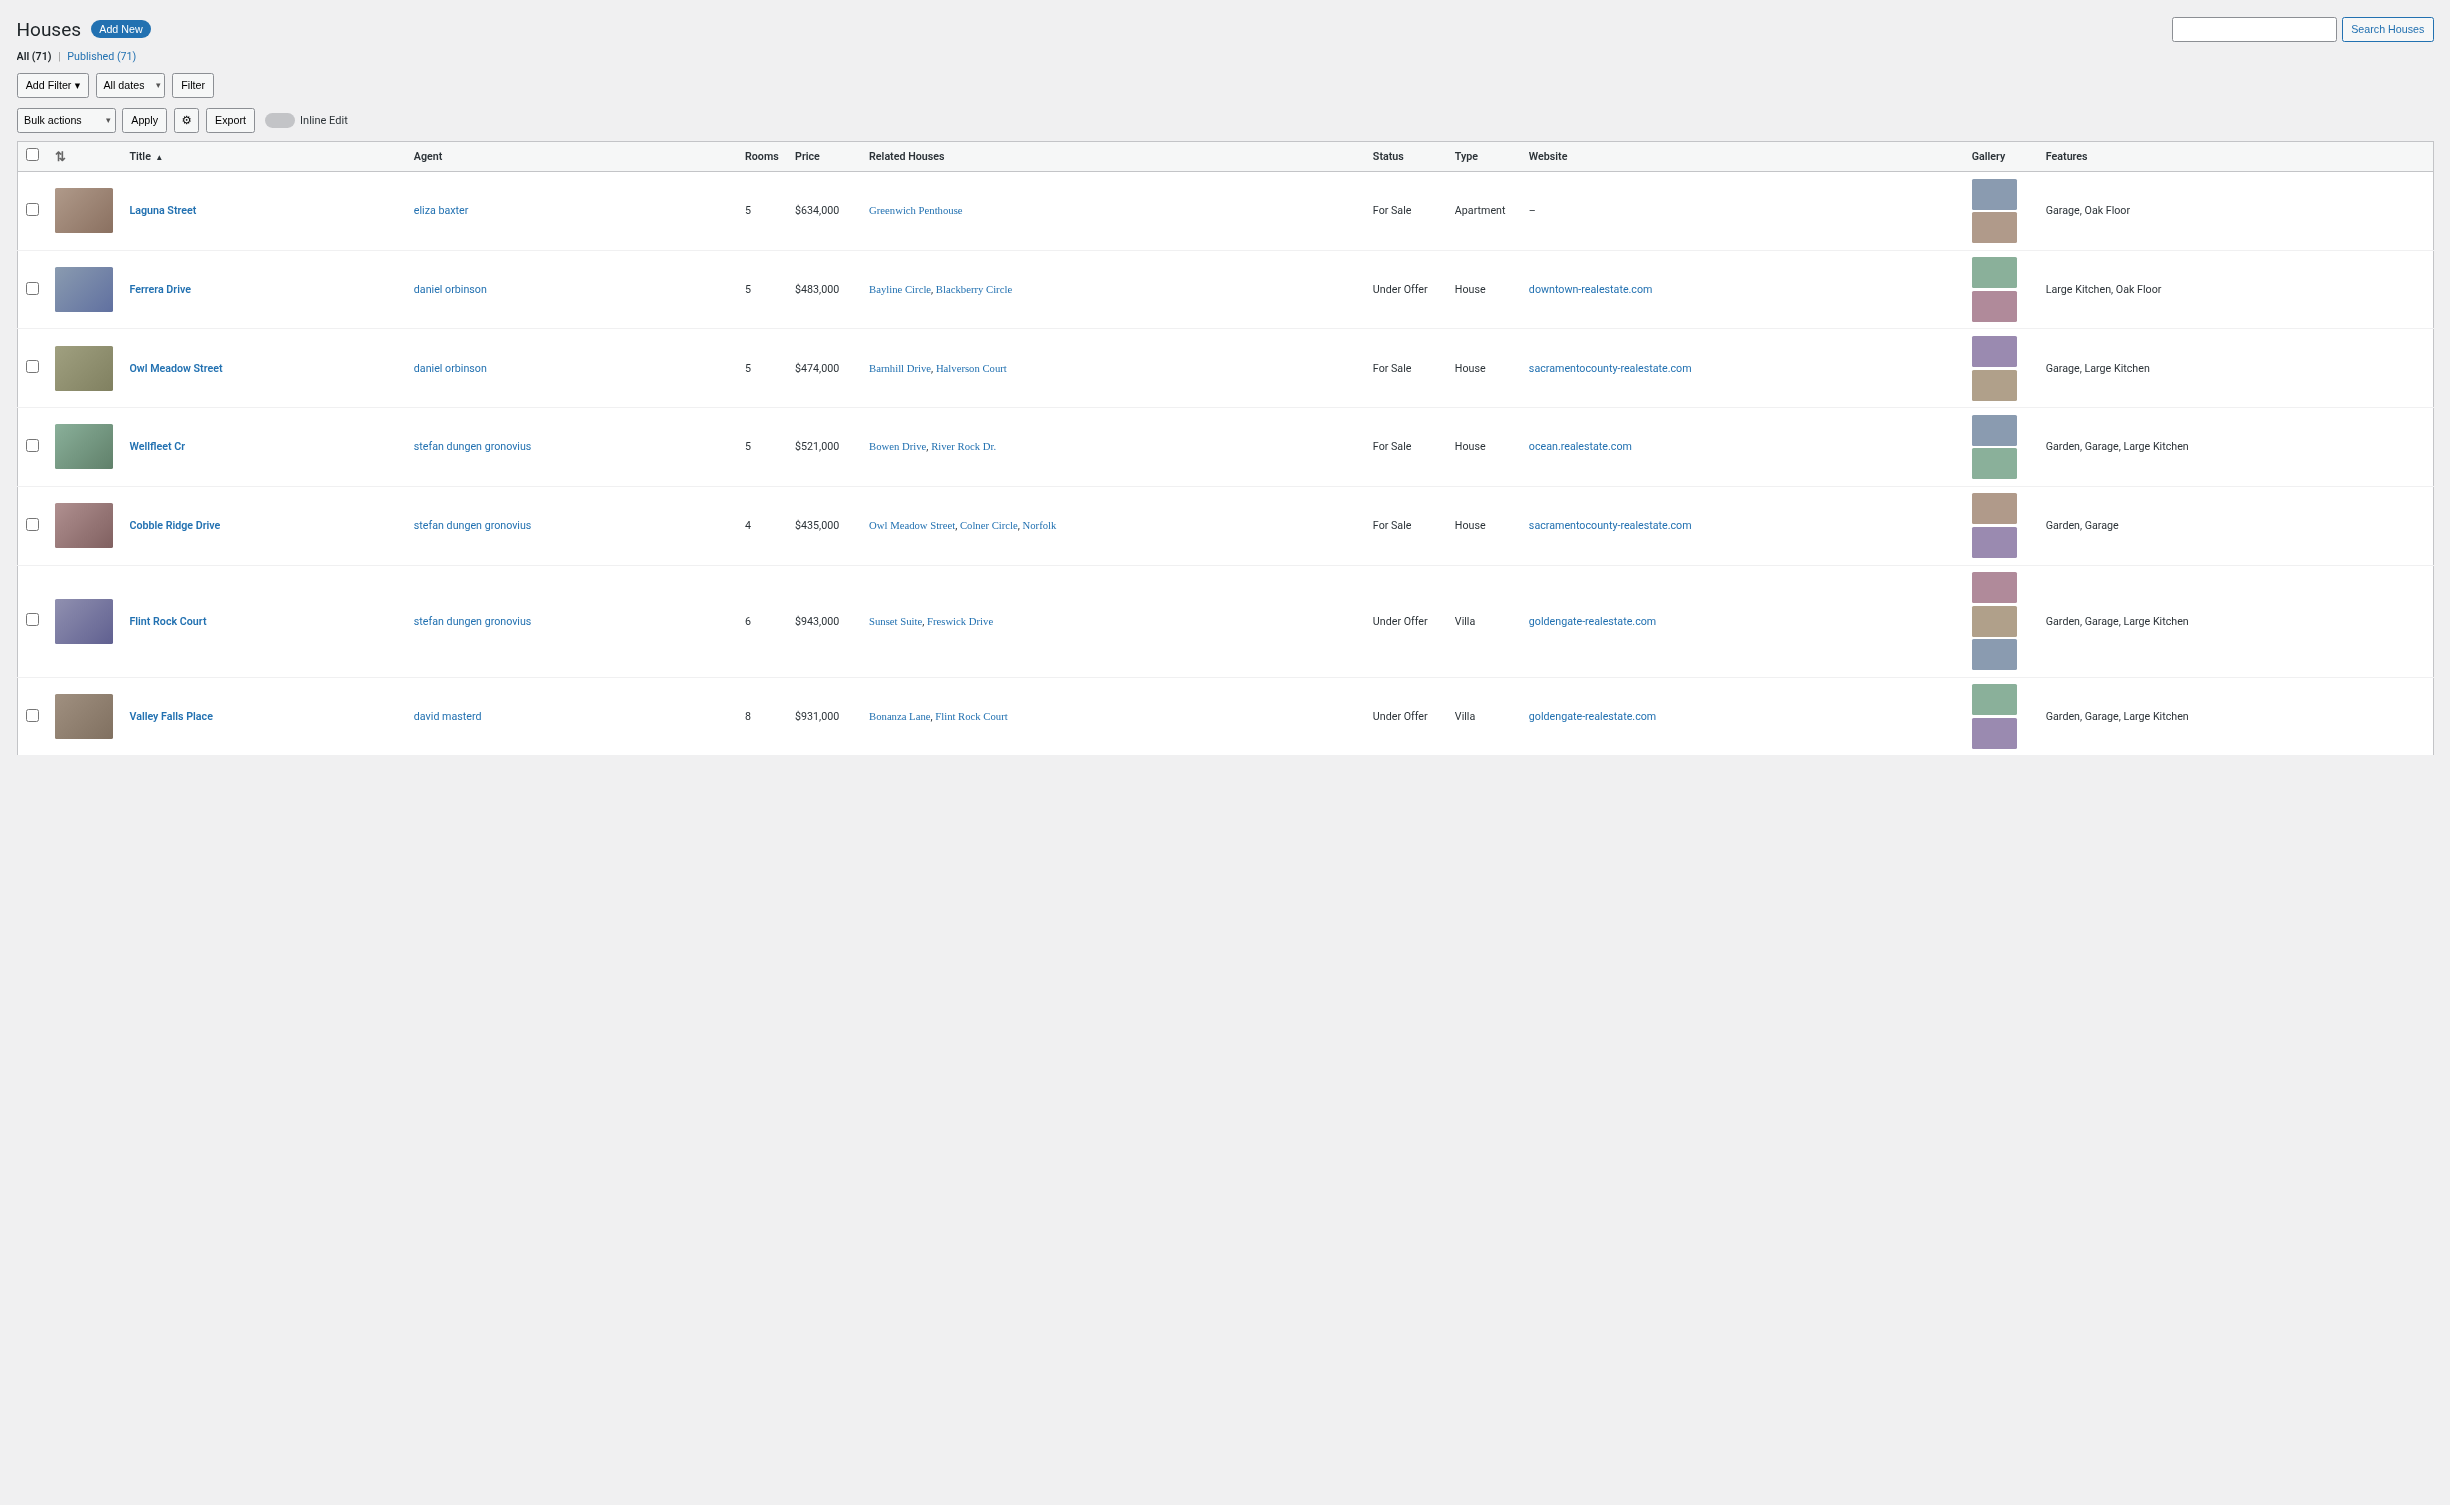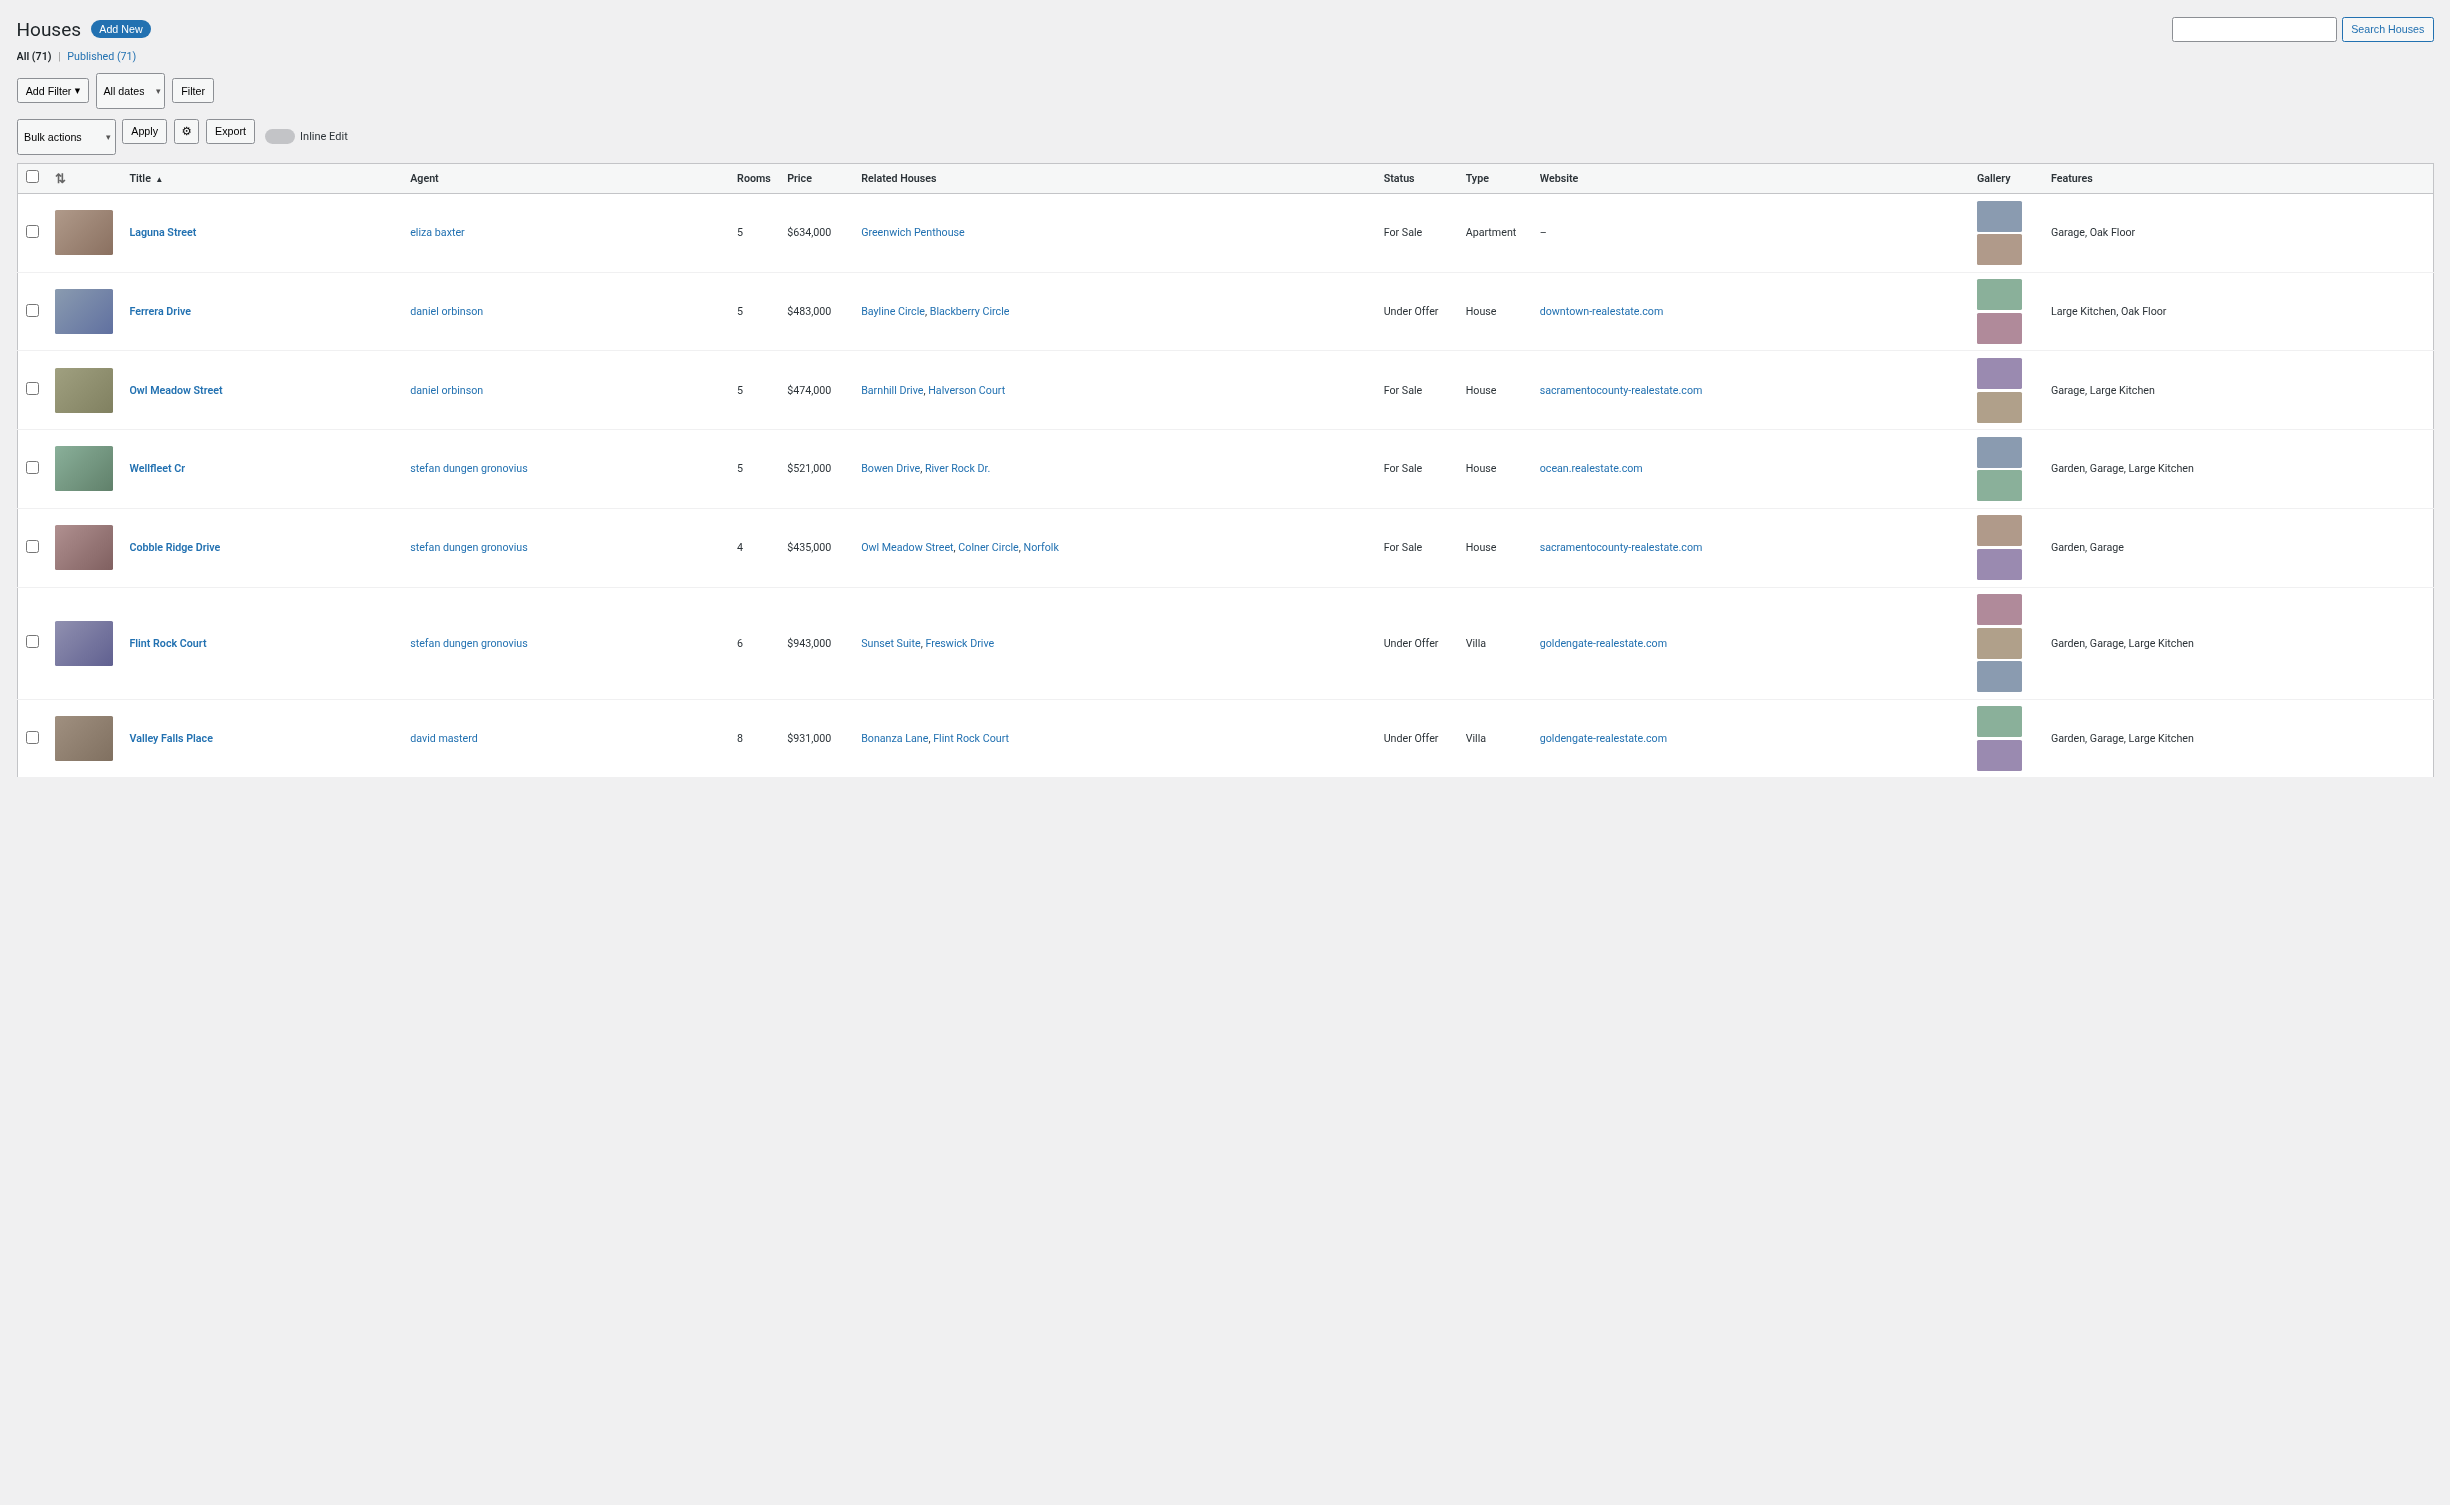--- a/index.html
+++ b/index.html
@@ -101,21 +101,21 @@
       align-items: center;
       gap: 3.3px;
       height: 25px;
     }
     .date-select {
       border: 0.8px solid #8c8f94;
       border-radius: 2.5px;
       padding: 3.3px 6.6px;
       font-size: 10.7px;
       background: #f6f7f7;
-      height: 36px;
+      height: 25px;
       cursor: pointer;
     }
     .actions-row {
       display: flex;
       gap: 6.6px;
       margin-bottom: 8.2px;
     }
     .apply-btn {
       background: #f6f7f7;
       border: 0.8px solid #8c8f94;
@@ -206,20 +206,21 @@
       text-decoration: none;
       font-weight: 600;
     }
     .agent-link {
       color: #2271b1;
       text-decoration: none;
     }
     .related-link {
       color: #2271b1;
       text-decoration: none;
+      font-family: Liberation Serif, serif;
     }
     .website-link {
       color: #2271b1;
       text-decoration: none;
     }
     .house-img {
       width: 58px;
       height: 45px;
       object-fit: cover;
       border-radius: 1.6px;

